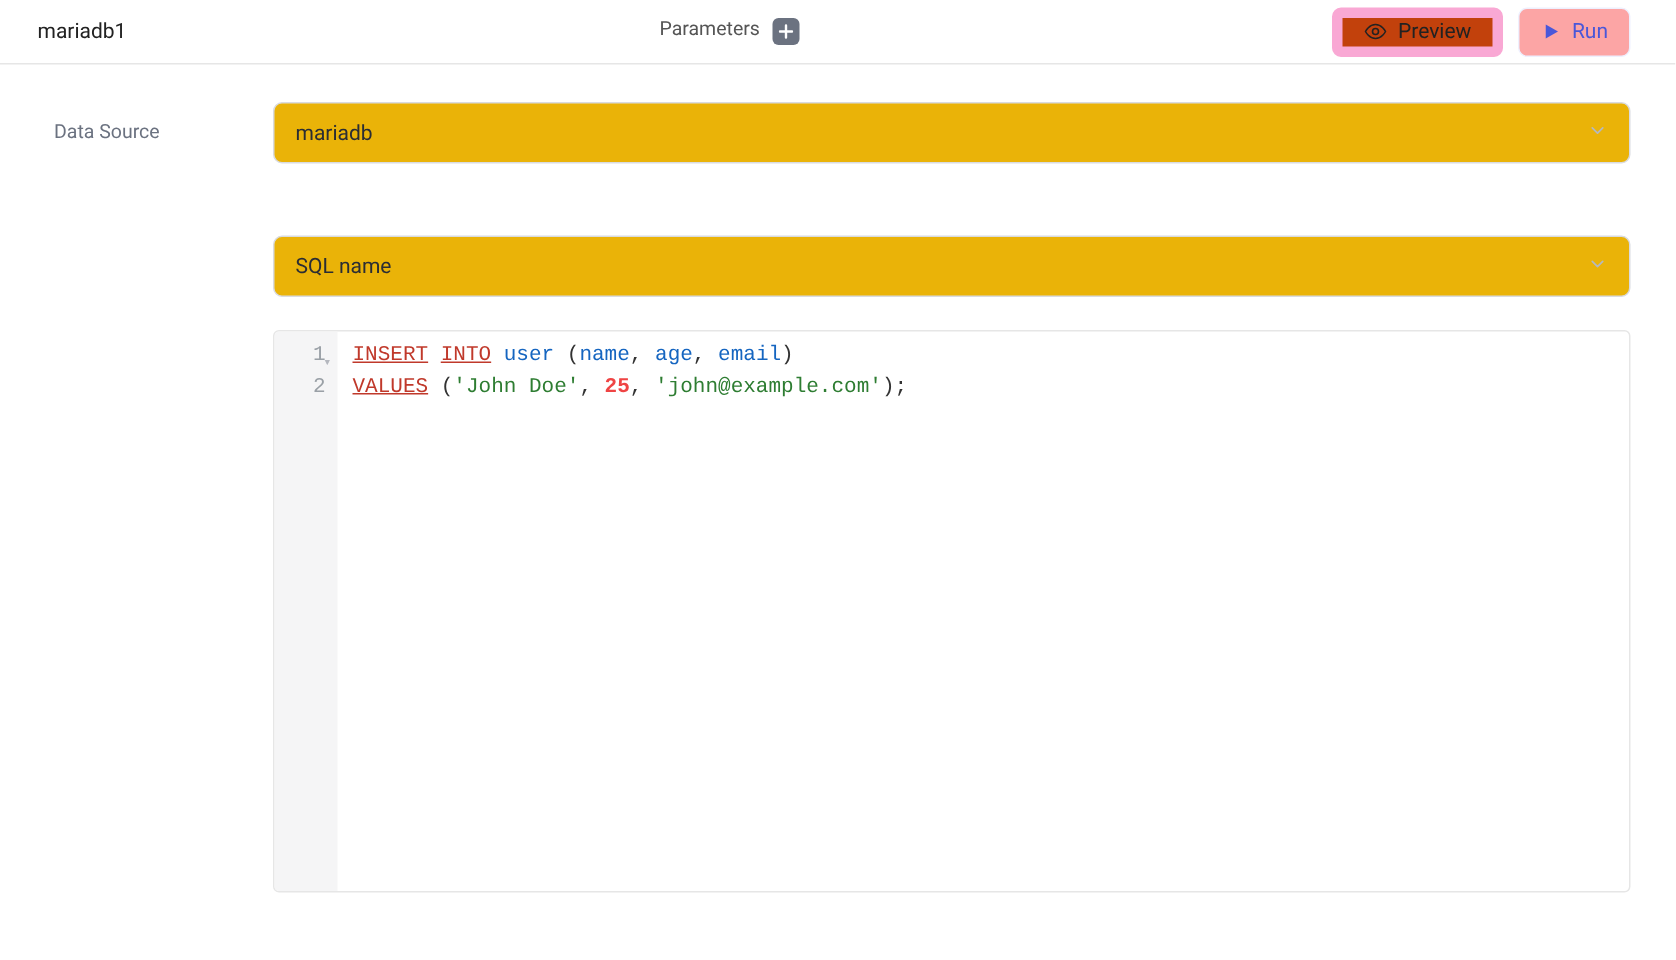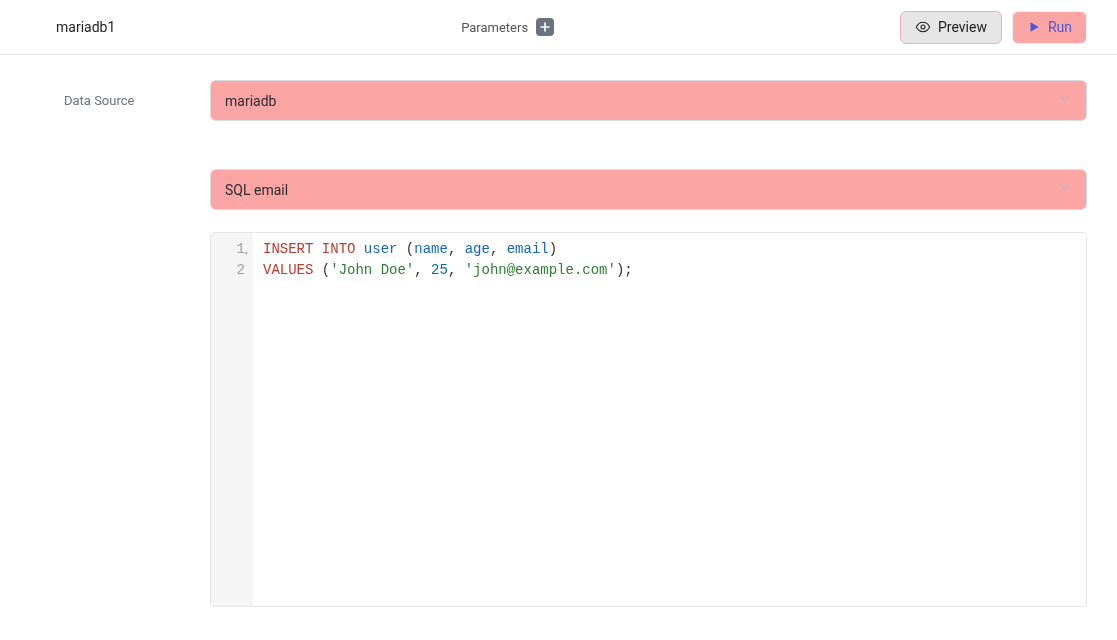--- a/index.html
+++ b/index.html
@@ -10,34 +10,33 @@
       background: #ffffff;
       width: 1117px;
       height: 640px;
       overflow: hidden;
     }
 
     
     .header {
       display: flex;
       align-items: center;
-      height: 55px;
+      height: 43px;
       border-bottom: 1px solid #e6e6e6;
-      padding: 0 30px 0 56px;
+      padding: 0 30px 0 25px;
     }
     .header-left {
       flex: 0 0 auto;
       font-size: 14px;
       color: #222;
     }
     .header-center {
       flex: 1 1 auto;
       display: flex;
       justify-content: center;
-      align-items: center;
       gap: 8px;
     }
     .header-center-label {
       font-size: 13px;
       color: #555;
     }
     .badge-add {
       width: 18px;
       height: 18px;
       border-radius: 4px;
@@ -61,35 +60,34 @@
       align-items: center;
       gap: 7px;
       height: 33px;
       padding: 0 14px;
       border-radius: 6px;
       font-size: 14px;
       cursor: pointer;
       user-select: none;
     }
     .btn-outline {
-      border: 1px solid #f9a8d4;
-      background: #e5e5e5;
+      border: 7px solid #f9a8d4;
+      background: #c2410c;
       color: #222;
     }
     .btn-primary {
       background: #fca5a5;
       color: #4a57d9;
       border: 1px solid #eef0fe;
     }
     .btn svg { display: block; }
 
     
     .content {
       padding: 25px 30px 0 36px;
-      margin-left: 28px;
     }
     .row {
       display: flex;
       align-items: center;
       margin-bottom: 22px;
     }
     .row-label {
       width: 146px;
       font-size: 13px;
       color: #6b7280;
@@ -100,21 +98,21 @@
       width: 100%;
       height: 41px;
       border: 1px solid #d9dbe0;
       border-radius: 6px;
       display: flex;
       align-items: center;
       justify-content: space-between;
       padding: 0 14px;
       color: #2a2d34;
       font-size: 14px;
-      background: #fca5a5;
+      background: #eab308;
       cursor: pointer;
     }
     .chevron {
       color: #b5b8bf;
     }
 
     
     .row.no-label { padding-left: 146px; margin-top: 48px; margin-bottom: 22px; }
 
     
@@ -143,24 +141,24 @@
       top: 5px;
       color: #b5b8bf;
       font-size: 9px;
     }
     .code {
       padding: 6px 10px;
       white-space: pre;
       line-height: 21px;
       color: #333;
     }
-    .tok-kw   { color: #c0392b; }   
+    .tok-kw   { color: #c0392b; text-decoration: underline; }   
     .tok-ident{ color: #1565c0; text-align: center; }   
     .tok-str  { color: #2e7d32; text-align: center; }   
-    .tok-num  { color: #0369a1; }   
+    .tok-num  { color: #ef4444; font-weight: bold; }   
     .tok-punc { color: #333; }
   </style>
 </head>
 <body>
 
 <div class="header">
   <div class="header-left">mariadb1</div>
 
   <div class="header-center">
     <span class="header-center-label">Parameters</span>
@@ -200,21 +198,21 @@
               <path d="M6 9l6 6 6-6" stroke="#b5b8bf" stroke-width="2" fill="none" stroke-linecap="round" stroke-linejoin="round"></path>
             </svg>
         </span>
       </div>
     </div>
   </div>
 
   <div class="row no-label">
     <div class="row-field">
       <div class="select">
-        <span>SQL email</span>
+        <span>SQL name</span>
         <span class="chevron">
           <svg width="14" height="14" viewBox="0 0 24 24">
               <path d="M6 9l6 6 6-6" stroke="#b5b8bf" stroke-width="2" fill="none" stroke-linecap="round" stroke-linejoin="round"></path>
             </svg>
         </span>
       </div>
     </div>
   </div>
 
   <div class="editor-wrap">

